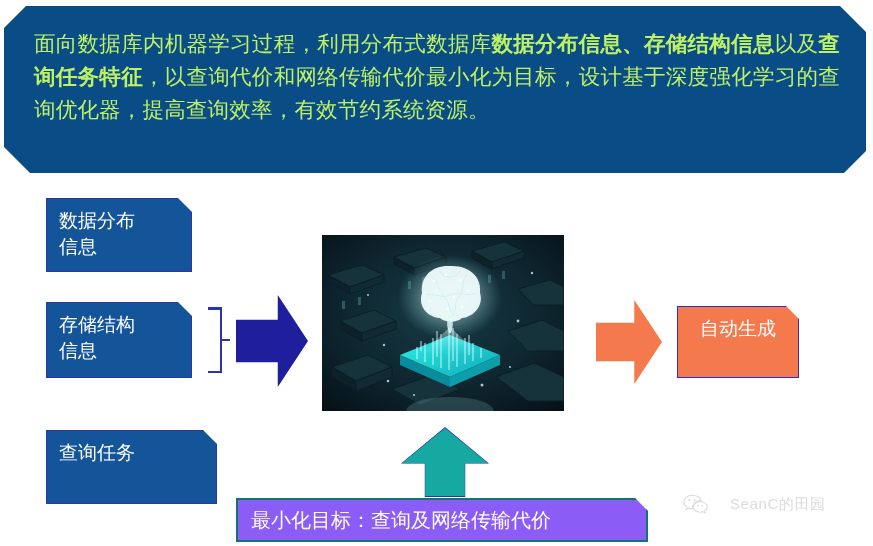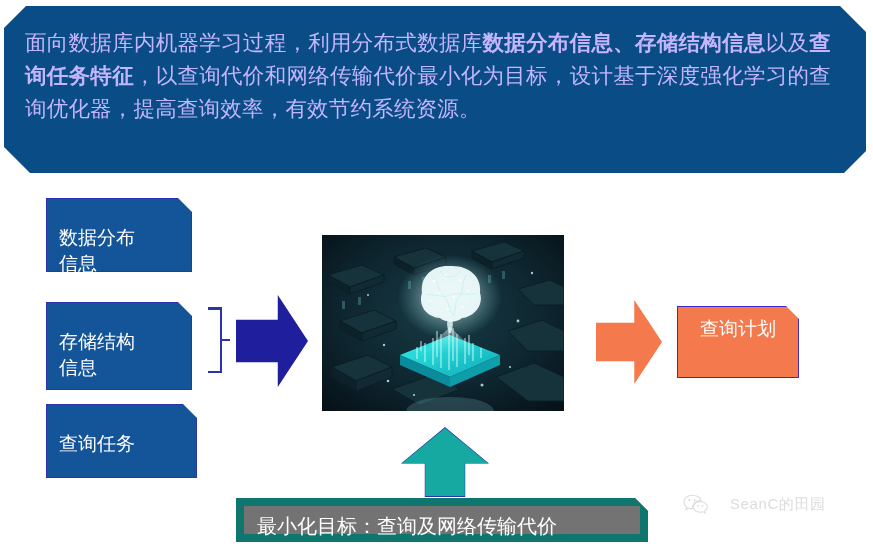--- a/index.html
+++ b/index.html
@@ -41,49 +41,48 @@
   .banner-notch-bl {
     position: absolute;
     left: 0;
     bottom: 0;
     width: 0; height: 0;
     border-bottom: 26px solid #ffffff;
     border-right: 26px solid transparent;
   }
   .banner-text {
     position: absolute;
-    left: 21px;
+    left: 30px;
     top: 22px;
     width: 806px;
-    color: #c4b5fd;
+    color: #bef264;
     font-size: 21.5px;
     line-height: 33px;
     letter-spacing: 0.2px;
     text-align: justify;
-    font-family: Liberation Mono, monospace;
   }
   .banner-text b { font-weight: bold; }
 
   
   .lbox {
     position: absolute;
     background: #14559A;
     border: 1.5px solid #2B33B0;
     box-sizing: border-box;
     color: #ffffff;
     font-size: 19px;
     line-height: 26px;
-    padding: 26px 0 0 12px;
+    padding: 9px 0 0 12px;
     -webkit-clip-path: polygon(0 0, calc(100% - 14px) 0, 100% 14px, 100% 100%, 0 100%);
     clip-path: polygon(0 0, calc(100% - 14px) 0, 100% 14px, 100% 100%, 0 100%);
     filter: drop-shadow(2px 2px 2px rgba(0,0,0,0.30));
   }
   .lbox1 { left: 46px; top: 198px; width: 146px; height: 74px; }
-  .lbox2 { left: 46px; top: 302px; width: 146px; height: 88px; }
-  .lbox3 { left: 46px; top: 404px; width: 151px; height: 74px; }
+  .lbox2 { left: 46px; top: 302px; width: 146px; height: 76px; }
+  .lbox3 { left: 46px; top: 430px; width: 171px; height: 74px; }
 
   
   .brace {
     position: absolute;
     left: 208px;
     top: 307px;
     width: 22px;
     height: 66px;
   }
   .brace .bline {
@@ -177,22 +176,22 @@
     clip-path: polygon(50% 0, 100% 52%, 73% 52%, 73% 100%, 27% 100%, 27% 52%, 0 52%);
   }
 
   
   .tbox {
     position: absolute;
     left: 236px;
     top: 498px;
     width: 412px;
     height: 44px;
-    background: #737373;
-    border: 8px solid #0f766e;
+    background: #8b5cf6;
+    border: 2px solid #0f766e;
     box-sizing: border-box;
     color: #ffffff;
     font-size: 20px;
     line-height: 40px;
     padding-left: 13px;
     -webkit-clip-path: polygon(0 0, calc(100% - 13px) 0, 100% 13px, 100% 100%, 0 100%);
     clip-path: polygon(0 0, calc(100% - 13px) 0, 100% 13px, 100% 100%, 0 100%);
   }
 
   
@@ -356,21 +355,21 @@
           <circle cx="92" cy="160" r="1.1"></circle>
       </g>
 
       <ellipse cx="128" cy="176" rx="44" ry="14" fill="#9fe9ef" opacity="0.18"></ellipse>
     </svg>
   </div>
 
   <div class="arrow-orange"></div>
 
   <div class="obox">
-    <div>查询计划</div>
+    <div>自动生成</div>
   </div>
 
   <div class="arrow-teal-outline"></div>
   <div class="arrow-teal"></div>
 
   <div class="tbox">最小化目标：查询及网络传输代价</div>
 
   <div class="watermark">
     <span>
       <svg class="wechat-icon" width="25" height="21" viewBox="0 0 25 21">

